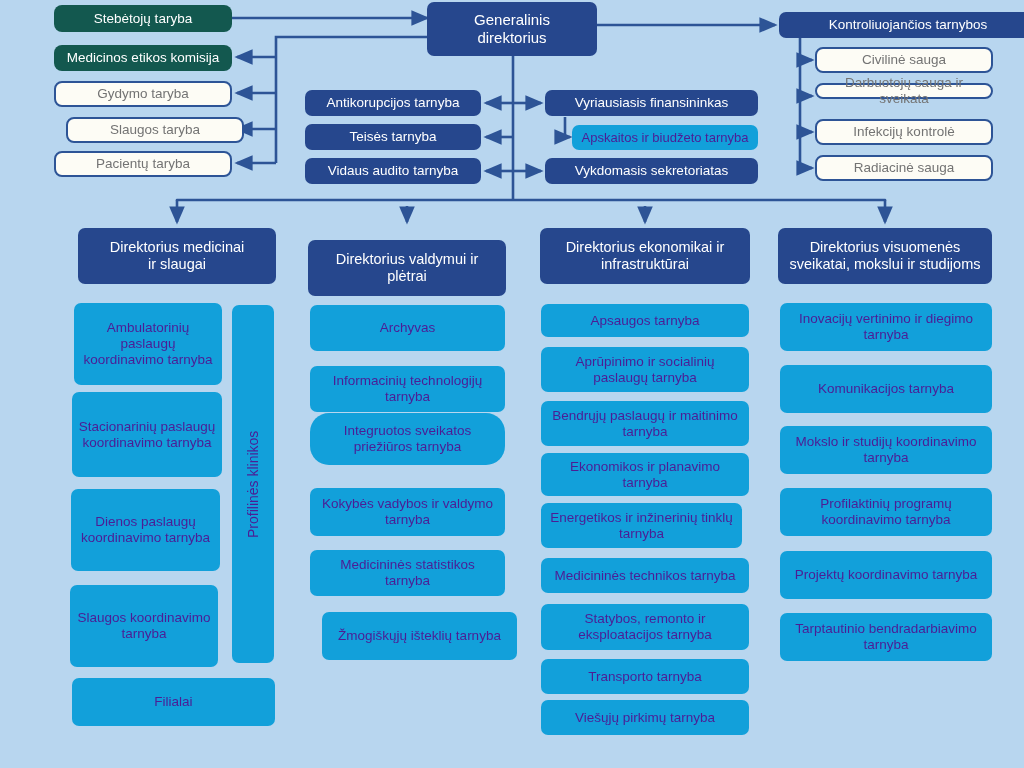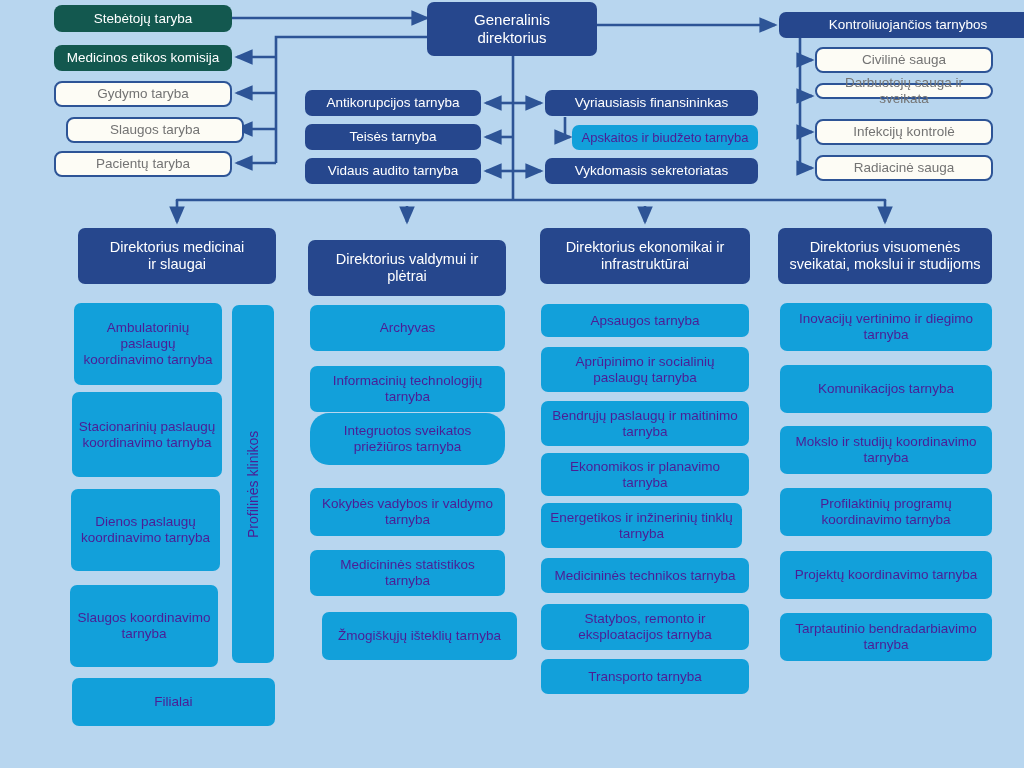--- a/index.html
+++ b/index.html
@@ -214,20 +214,23 @@
   </div>
   <div class="box cyan" style="left:541px;top:558px;width:208px;height:35px;font-size:13.5px;">
     <span>Medicininės technikos tarnyba</span>
   </div>
   <div class="box cyan" style="left:541px;top:604px;width:208px;height:46px;font-size:13.5px;">
     <span>Statybos, remonto ir eksploatacijos tarnyba</span>
   </div>
   <div class="box cyan" style="left:541px;top:659px;width:208px;height:35px;font-size:13.5px;">
     <span>Transporto tarnyba</span>
   </div>
+  <div class="box cyan" style="left:541px;top:700px;width:208px;height:35px;font-size:13.5px;">
+    <span>Viešųjų pirkimų tarnyba</span>
+  </div>
 
   <div class="box cyan" style="left:780px;top:303px;width:212px;height:48px;font-size:13.5px;">
     <span>Inovacijų vertinimo ir diegimo tarnyba</span>
   </div>
   <div class="box cyan" style="left:780px;top:365px;width:212px;height:48px;font-size:13.5px;">
     <span>Komunikacijos tarnyba</span>
   </div>
   <div class="box cyan" style="left:780px;top:426px;width:212px;height:48px;font-size:13.5px;">
     <span>Mokslo ir studijų koordinavimo tarnyba</span>
   </div>

